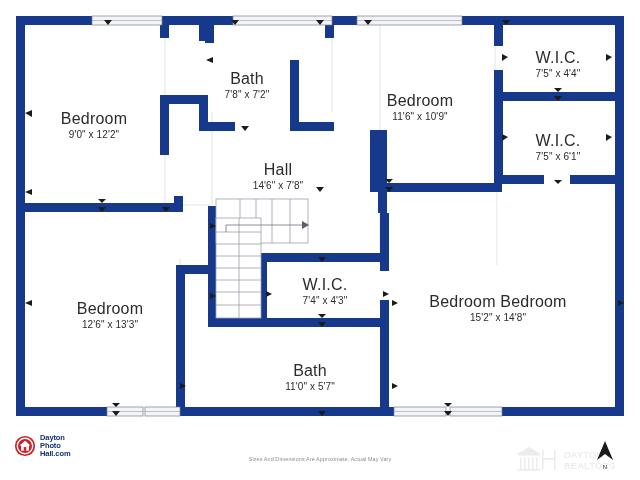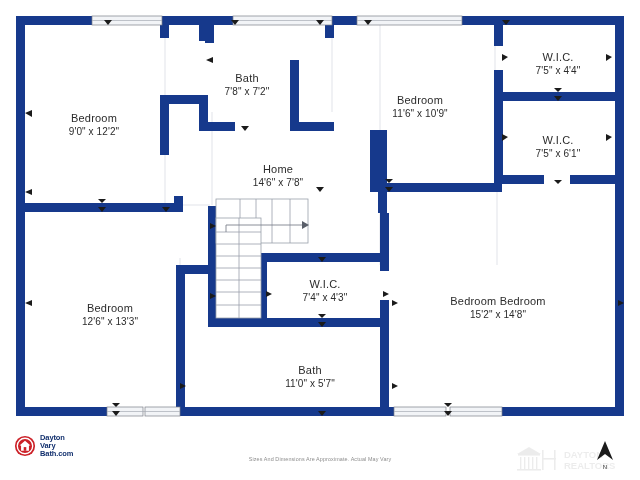--- a/index.html
+++ b/index.html
@@ -27,21 +27,21 @@
     position: absolute;
     text-align: center;
     color: #2b2b2b;
     line-height: 1.25;
     white-space: nowrap;
     transform: translate(-50%, -50%);
     pointer-events: none;
   }
   .room-label .rl-name {
     display: block;
-    font-size: 11px;
+    font-size: 16px;
     letter-spacing: 0.2px;
   }
   .room-label .rl-dims {
     display: block;
     font-size: 10px;
     letter-spacing: 0.1px;
   }
 
   
   #brand-logo {
@@ -313,21 +313,21 @@
   <span class="rl-name">W.I.C.</span>
   <span class="rl-dims">7'5" x 4'4"</span>
 </div>
 
 <div class="room-label" style="left:558px; top:147px;">
   <span class="rl-name">W.I.C.</span>
   <span class="rl-dims">7'5" x 6'1"</span>
 </div>
 
 <div class="room-label" style="left:278px; top:176px;">
-  <span class="rl-name">Home</span>
+  <span class="rl-name">Hall</span>
   <span class="rl-dims">14'6" x 7'8"</span>
 </div>
 
 <div class="room-label" style="left:110px; top:315px;">
   <span class="rl-name">Bedroom</span>
   <span class="rl-dims">12'6" x 13'3"</span>
 </div>
 
 <div class="room-label" style="left:325px; top:291px;">
   <span class="rl-name">W.I.C.</span>
@@ -346,22 +346,22 @@
 
 <div id="brand-logo">
   <svg class="logo-mark" viewBox="0 0 24 24">
     <circle cx="12" cy="12" r="11" fill="#cc2027"></circle>
     <circle cx="12" cy="12" r="8.4" fill="none" stroke="#ffffff" stroke-width="1.5"></circle>
     <path d="M12 6.2 L18 11.4 L16.3 11.4 L16.3 17.2 L7.7 17.2 L7.7 11.4 L6 11.4 Z" fill="#ffffff"></path>
     <rect x="10.6" y="13.2" width="2.8" height="4" fill="#cc2027"></rect>
   </svg>
   <div class="logo-words">
     <div>Dayton</div>
-    <div>Vary</div>
-    <div>Bath.com</div>
+    <div>Photo</div>
+    <div>Hall.com</div>
   </div>
 </div>
 
 <div id="disclaimer">Sizes And Dimensions Are Approximate. Actual May Vary</div>
 
 <svg id="realtor-watermark" viewBox="0 0 108 28">
   <g fill="#6b6b6b">
     <rect x="2" y="8" width="22" height="1.6"></rect>
     <rect x="4" y="11" width="1.4" height="13"></rect>
     <rect x="8" y="11" width="1.4" height="13"></rect>

